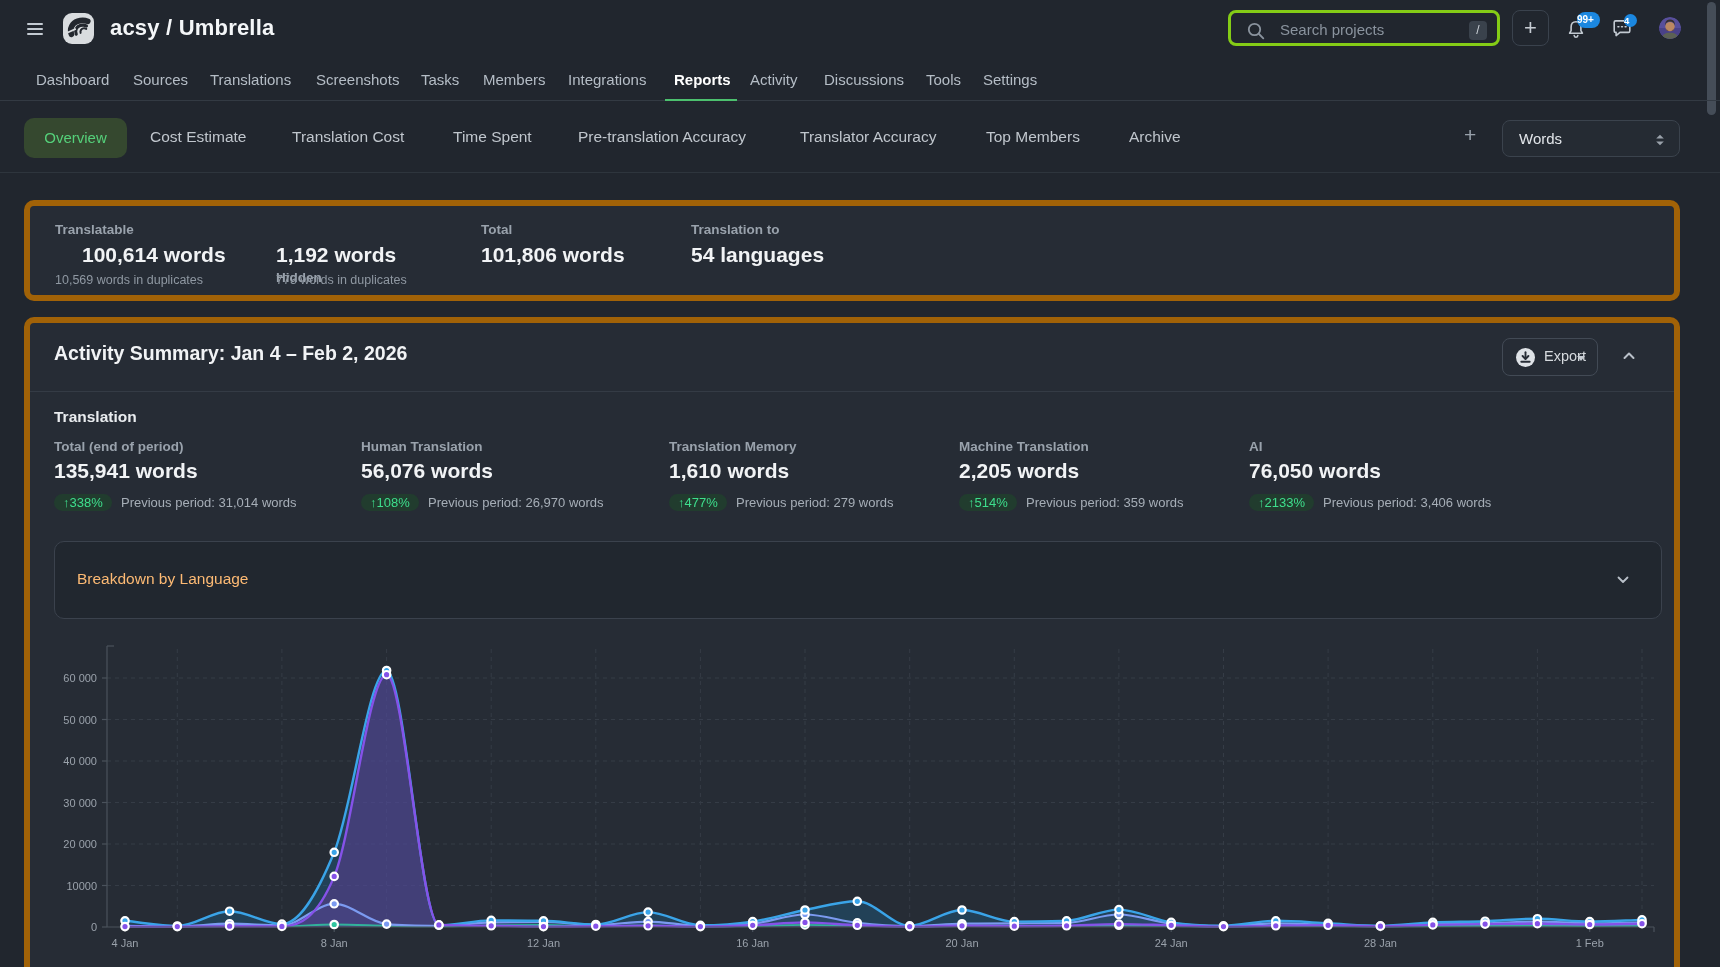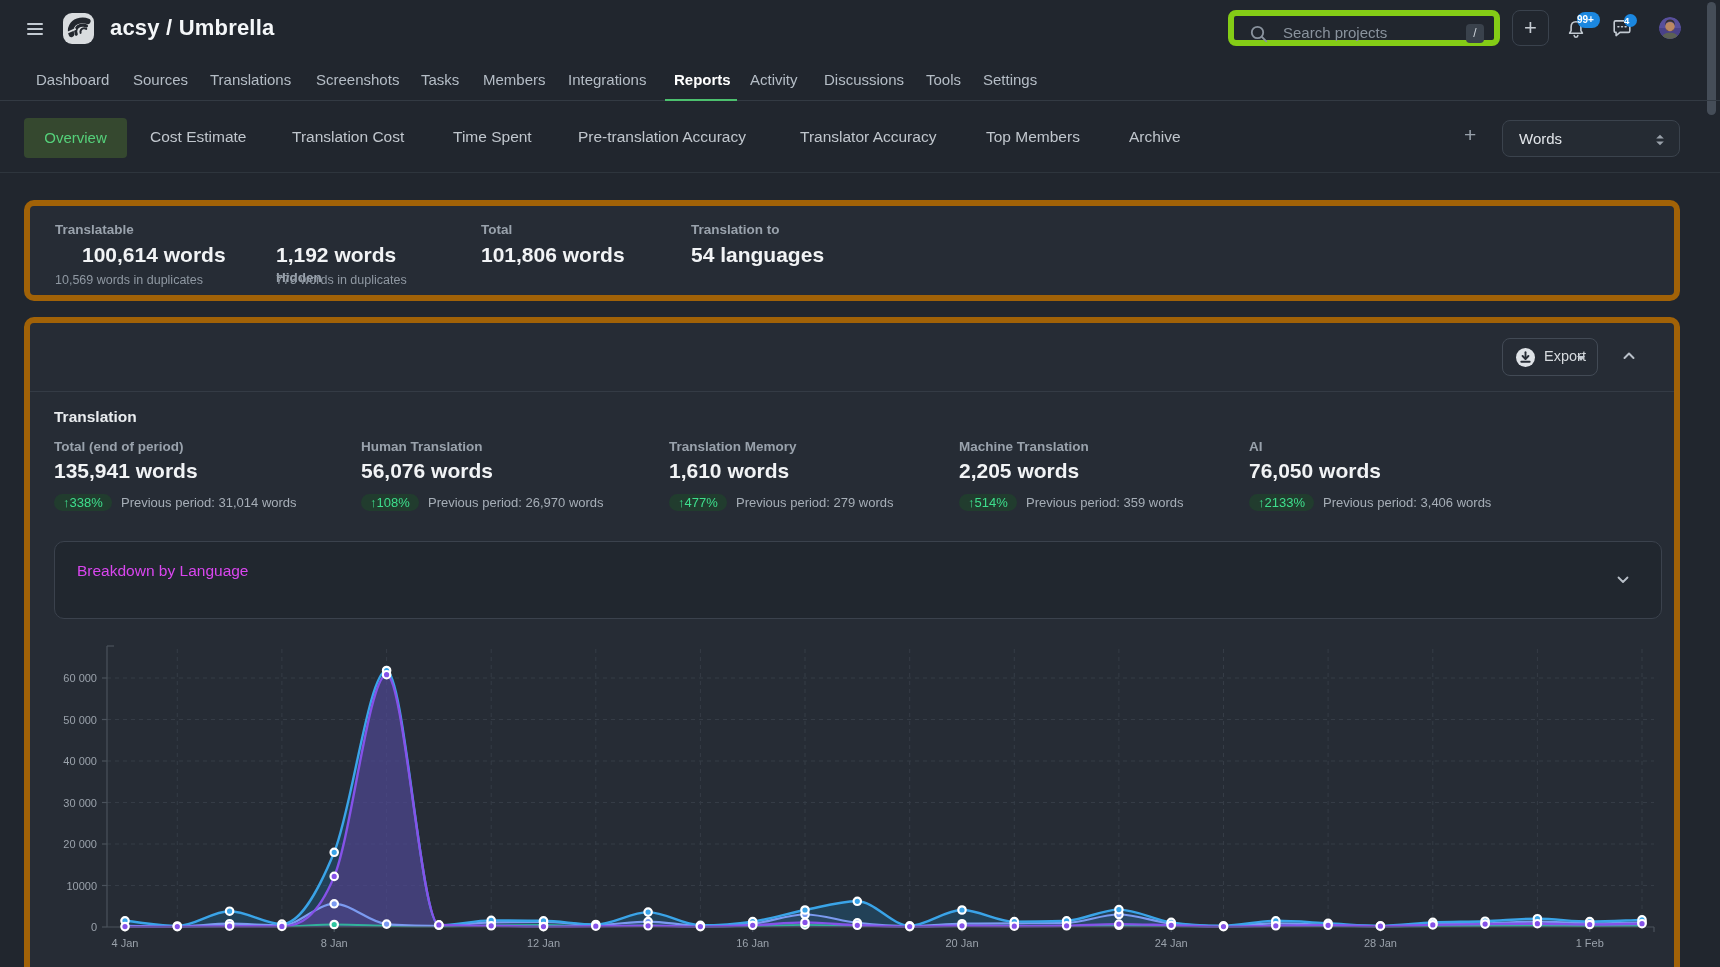--- a/index.html
+++ b/index.html
@@ -6,36 +6,36 @@
   html,body { width:1720px; height:967px; overflow:hidden; }
   body { background:#21262e; font-family:"Liberation Sans", sans-serif; position:relative; }
   .abs { position:absolute; }
 
   
   .burger { left:27px; top:23px; width:16px; height:12px; }
   .burger div { height:2px; background:#c3cad2; border-radius:1px; margin-bottom:3px; }
   .logo { left:63px; top:13px; width:31px; height:31px; background:#d9dcdf; border-radius:9px; }
   .title { left:110px; top:15px; font-size:22px; font-weight:bold; color:#f4f6f8; letter-spacing:0.2px; }
 
-  .search { left:1228px; top:10px; width:272px; height:36px; border:6px solid #84cc16; border-radius:8px; }
+  .search { left:1228px; top:10px; width:272px; height:36px; border:3px solid #84cc16; border-radius:8px; }
   .search .ph { position:absolute; left:49px; top:8px; font-size:15px; color:#8a939e; }
   .search .slash { position:absolute; right:10px; top:8px; width:18px; height:19px; background:#3a424c; border-radius:4px; color:#cdd3d9; font-size:12px; text-align:center; line-height:19px; }
   .plusbtn { left:1512px; top:10px; width:37px; height:36px; border:1px solid #3a424d; border-radius:8px; color:#c6ccd3; font-size:22px; text-align:center; line-height:33px; font-weight:400; }
   .badge { position:absolute; background:#1b87e0; color:#fff; font-size:10px; font-weight:bold; border-radius:8px; }
   .avatar { left:1659px; top:17px; width:22px; height:22px; border-radius:50%; overflow:hidden; }
 
   
   .nav { left:0; top:60px; width:1720px; height:41px; border-bottom:1px solid #333a43; }
   .nav span { position:absolute; top:11px; font-size:15px; color:#b5bdc6; font-weight:400; white-space:nowrap; }
   .nav .act { color:#fff; font-weight:bold;text-align:center; }
   .nav .under { position:absolute; height:2px; background:#4cc06e; top:39px; }
 
   
   .subnav { left:0; top:101px; width:1720px; height:72px; border-bottom:1px solid #2e353d; }
-  .pill-ov { position:absolute; left:24px; top:17px; width:103px; height:40px; background:#35482f; border-radius:4px; color:#55d07a; font-size:15px; text-align:center; line-height:40px; }
+  .pill-ov { position:absolute; left:24px; top:17px; width:103px; height:40px; background:#35482f; border-radius:10px; color:#55d07a; font-size:15px; text-align:center; line-height:40px; }
   .subnav .it { position:absolute; top:27px; font-size:15.5px; color:#c0c6cd; white-space:nowrap; }
   .subplus { position:absolute; left:1464px; top:25px; width:18px; height:18px; color:#98a0aa; font-size:21px; line-height:18px; font-weight:400; }
   .words { position:absolute; left:1502px; top:19px; width:178px; height:37px; background:#252b33; border:1px solid #3b434d; border-radius:8px; }
   .words span { position:absolute; left:16px; top:9px; font-size:15px; color:#e2e6ea; }
 
   
   .card { background:#262c35; border:6px solid #a16207; border-radius:10px; }
   .card1 { left:24px; top:200px; width:1656px; height:101px; }
   .card2 { left:24px; top:317px; width:1656px; height:660px; }
 
@@ -49,21 +49,21 @@
   .exportbtn .circ { position:absolute; left:13px; top:9px; width:19px; height:19px; background:#dfe3e7; border-radius:50%; }
   .exportbtn .txt { position:absolute; left:41px; top:9px; font-size:14.5px; color:#d6dade; font-weight:400; }
   .caret { position:absolute; right:12px; top:17px; width:0; height:0; border-left:4.5px solid transparent; border-right:4.5px solid transparent; border-top:5px solid #c6ccd3; }
   .collapse { position:absolute; right:38px; top:26px; width:14px; height:14px; }
 
   .sec { position:absolute; left:24px; top:85px; font-size:15.5px; font-weight:bold; color:#e9ecef; }
   .pgreen { position:absolute; height:17px; background:#213c2e; border-radius:8.5px; color:#3edf8d; font-size:13px; line-height:17px; padding:0 9px; white-space:nowrap; }
   .prev { position:absolute; color:#a6aeb7; font-size:13px; white-space:nowrap; }
 
   .bpanel { position:absolute; left:24px; top:218px; width:1608px; height:78px; background:#21272f; border:1px solid #3b424d; border-radius:10px; }
-  .bpanel .t { position:absolute; left:22px; top:20px; font-size:15.5px; color:#d946ef; font-weight:400; }
+  .bpanel .t { position:absolute; left:22px; top:28px; font-size:15.5px; color:#fdba74; font-weight:400; }
 
   .scroll { left:1707px; top:2px; width:9px; height:113px; background:#454d58; border-radius:5px; }
 </style>
 </head>
 <body>
 
   <div class="abs burger">
     <div></div>
     <div></div>
     <div></div>
@@ -160,20 +160,21 @@
     <div class="val" style="left:246px; top:37px;">1,192 words</div>
     <div class="sub" style="left:246px; top:67px;">773 words in duplicates</div>
     <div class="lab" style="left:451px; top:16px;">Total</div>
     <div class="val" style="left:451px; top:37px;">101,806 words</div>
     <div class="lab" style="left:661px; top:16px;">Translation to</div>
     <div class="val" style="left:661px; top:37px;">54 languages</div>
   </div>
 
   <div class="abs card card2">
     <div class="c2head">
+      <div class="c2title">Activity Summary: Jan 4 – Feb 2, 2026</div>
       <div class="exportbtn">
         <div class="circ"><svg width="19" height="19" viewBox="0 0 19 19">
             <g stroke="#272d36" stroke-width="1.9" fill="none" stroke-linecap="round">
               <line x1="9.5" y1="4.2" x2="9.5" y2="10.5"></line>
               <path d="M6.6 8 L9.5 11 L12.4 8" stroke-linejoin="round"></path>
               <line x1="5.3" y1="13.8" x2="13.7" y2="13.8"></line>
             </g>
           </svg></div>
         <div class="txt">Export</div>
         <div class="caret"></div>

